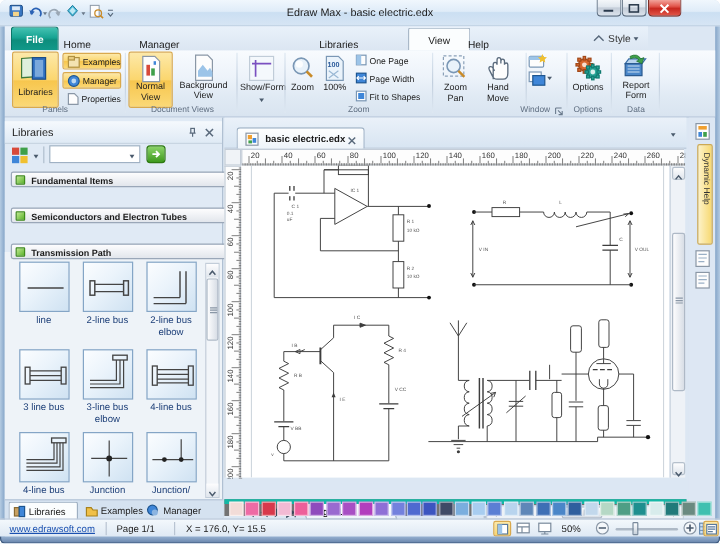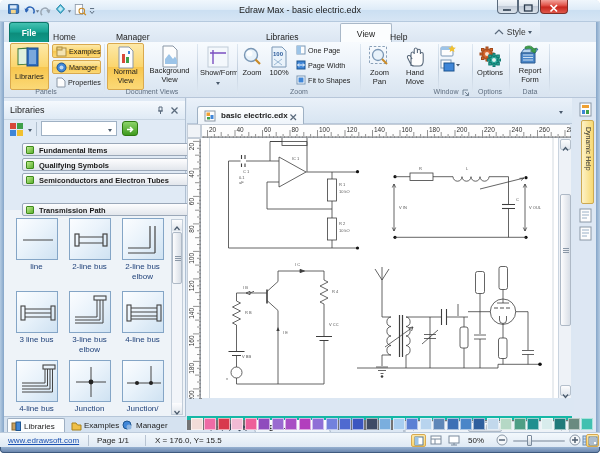--- a/index.html
+++ b/index.html
@@ -20,21 +20,21 @@
 .rsep{position:absolute;top:2px;height:50px;width:1px;background:linear-gradient(#dee8f2,#c2cfde,#dee8f2)}
 .glabel{position:absolute;top:46px;font-size:7px;color:#5f6e80;text-align:center}
 .bigbtn{position:absolute;top:1px;height:47px;border-radius:2px;font-size:7.5px;color:#1c1c1c;text-align:center}
 .amber{background:linear-gradient(#fde9a9 0%,#fbd66e 50%,#f7c64e 52%,#fbd977 100%);border:1px solid #d9a94e}
 .smbtn{position:absolute;height:14px;font-size:7.2px;color:#1c1c1c;border-radius:2px;padding:2px 2px 0 16px;white-space:nowrap}
 .btxt{position:absolute;width:100%;font-size:7.5px;line-height:8.5px;color:#1c1c1c}
 
 #lpanel{position:absolute;left:4px;top:98px;width:182px;height:334px;background:#e0eaf5;border-right:1px solid #b0c0d2}
 #lphead{position:absolute;left:0;top:3px;width:181px;height:19px;background:linear-gradient(#f5f9fd,#dfeaf5);font-size:9px;color:#222;padding:4px 0 0 6px;border-bottom:1px solid #c8d5e2}
 #lptool{position:absolute;left:0;top:22px;width:181px;height:20px}
-.libbar{position:absolute;left:18px;width:172px;height:13px;background:linear-gradient(#fdfdfe,#e2e6ec);border:1px solid #9aa7b8;border-radius:2px}
+.libbar{position:absolute;left:5px;width:199px;height:13px;background:linear-gradient(#fdfdfe,#e2e6ec);border:1px solid #9aa7b8;border-radius:2px}
 .cube{position:absolute;left:3px;top:2px;width:8px;height:8px;background:linear-gradient(135deg,#bfe98f,#5cb22e);border:1px solid #3f8a1c;border-radius:1px}
 .lbt{position:absolute;left:16px;top:2px;font-size:7.5px;font-weight:bold;color:#1a1a1a;white-space:nowrap}
 .thumb{position:absolute;width:42px;height:42px;background:linear-gradient(135deg,#fbfdff 0%,#eaf3fb 45%,#cfe2f2 100%);border:1px solid #84a5c6}
 .tlabel{position:absolute;width:60px;text-align:center;font-size:8px;color:#1d3f78;line-height:9.5px}
 
 #lptabs{position:absolute;left:4px;top:416px;width:182px;height:16px;background:#d5e2f0;border-top:1px solid #b6c6d8;font-size:8px;color:#222}
 .ptab{position:absolute;top:1px;height:15px;padding:3px 4px 0 16px}
 .ptabsel{background:#fbfdfe;border:1px solid #9eafc2;border-bottom:none;border-radius:2px 2px 0 0}
 
 #dtabbar{position:absolute;left:187px;top:98px;width:385px;height:26px;background:linear-gradient(#eaf1f9,#d8e5f2);border-bottom:1px solid #b9c8da}
@@ -297,24 +297,20 @@
     <div style="position:absolute;left:118px;top:1px;width:16px;height:15px;background:linear-gradient(#8cd46a,#3f9a1e);border:1px solid #2e7a12;border-radius:3px">
       <svg width="14" height="13">
             <path d="M4 6.5 h5 M7 4 l2.5 2.5 L7 9" stroke="#fff" stroke-width="1.5" fill="none"></path>
           </svg>
     </div>
   </div>
   <div style="position:absolute;left:0;top:112px;width:181px;height:206px;background:#eef3f8"></div>
   <div class="libbar" style="top:45px">
         <span class="cube"></span>
         <span class="lbt">Fundamental Items</span>
-      </div>
-      <div class="libbar" style="top:60px">
-        <span class="cube"></span>
-        <span class="lbt">Qualifying Symbols</span>
       </div>
       <div class="libbar" style="top:75px">
         <span class="cube"></span>
         <span class="lbt">Semiconductors and Electron Tubes</span>
       </div>
       <div class="libbar" style="top:105px">
         <span class="cube"></span>
         <span class="lbt">Transmission Path</span>
       </div>
   <div class="thumb" style="left:11.5px;top:120px"><svg width="42" height="42">

